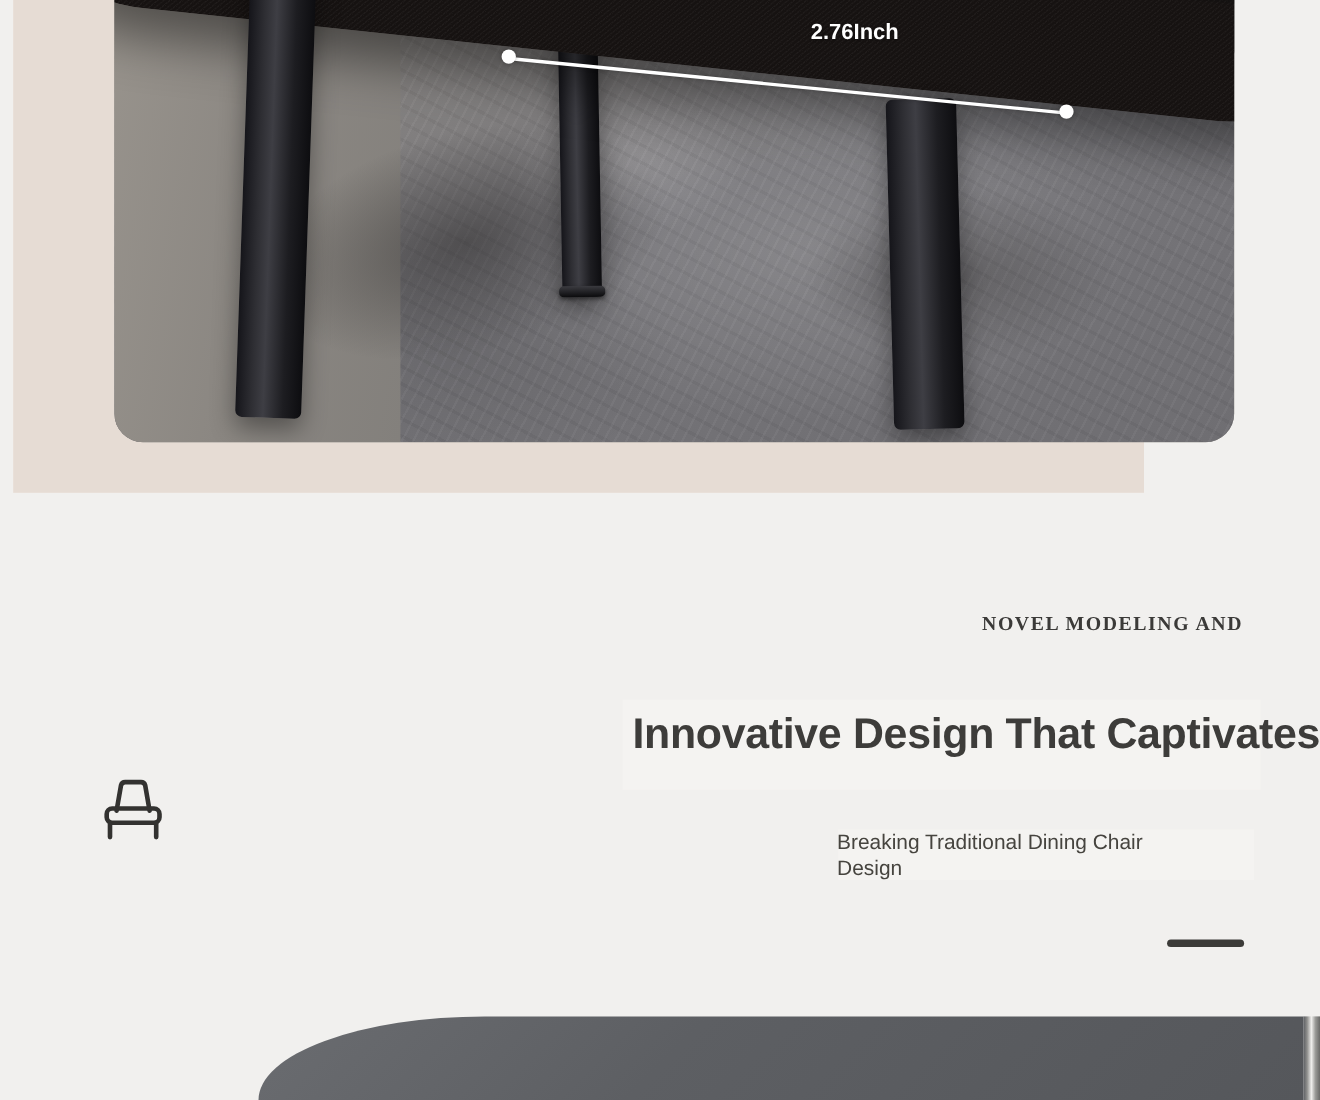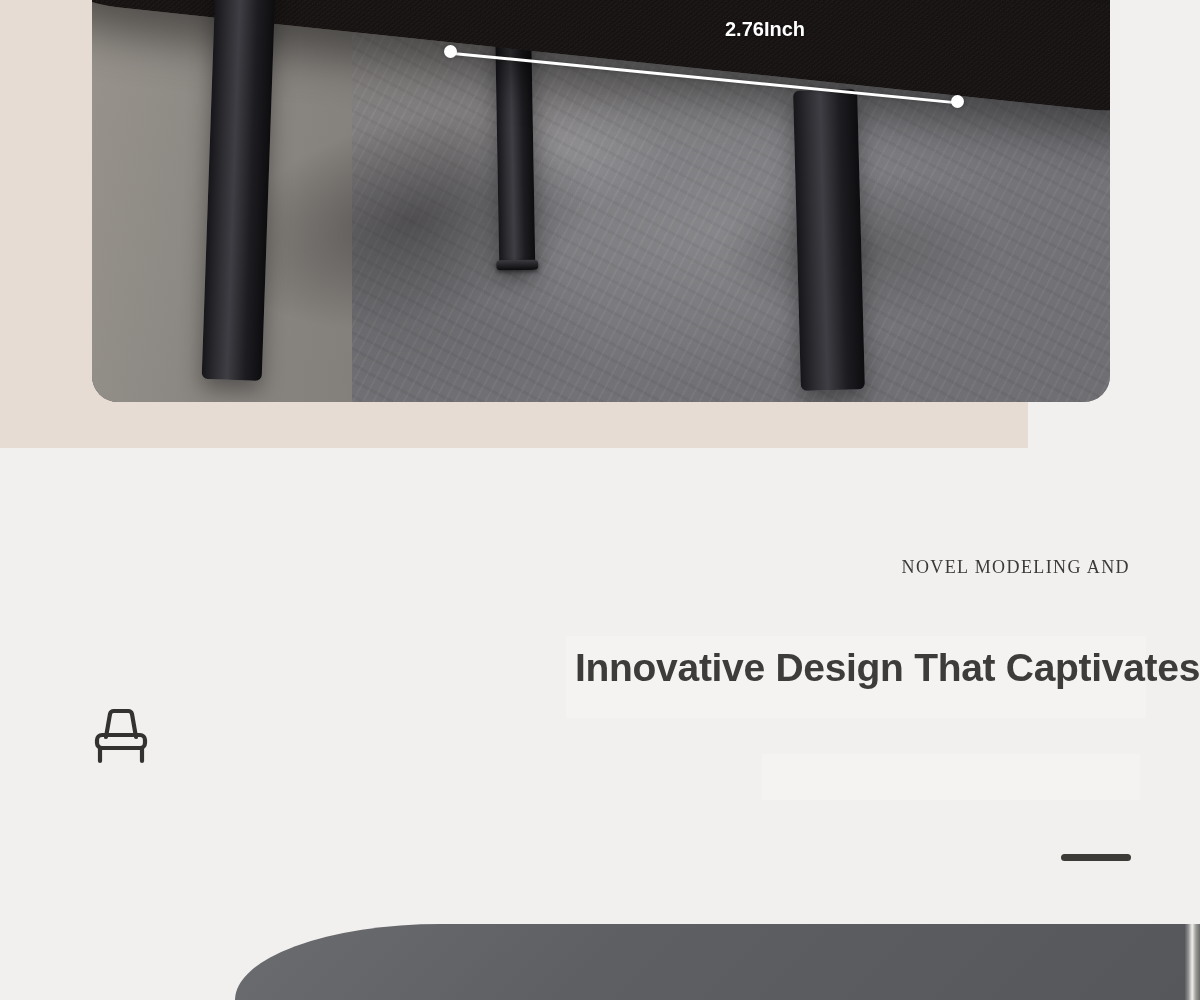--- a/index.html
+++ b/index.html
@@ -6,21 +6,21 @@
   html, body {
     width:1200px; height:1000px;
     overflow:hidden;
     background:#f1f0ee;
     font-family:"Liberation Sans", sans-serif;
   }
   .page { position:relative; width:1200px; height:1000px; background:#f1f0ee; }
 
   
   .hero-band {
-    position:absolute; left:0; top:0; width:1028px; height:448px;
+    position:absolute; left:12px; top:0; width:1028px; height:448px;
     background:#e6dcd4;
   }
 
   
   .product-photo {
     position:absolute; left:92px; top:-260px; width:1018px; height:662px;
     border-radius:26px; overflow:hidden;
     background:#8d8984;
   }
   
@@ -111,21 +111,21 @@
     font-family:"Liberation Sans", sans-serif;
     text-shadow:0 1px 3px rgba(0,0,0,.4);
     white-space:nowrap;
   }
 
   
   .eyebrow{
     position:absolute; right:70px; top:554px; width:520px;
     text-align:right; color:#3b3a38;
     font-family:"Liberation Serif", serif;
-    font-size:18px; font-weight:400; letter-spacing:1.4px; line-height:27px;
+    font-size:18px; font-weight:700; letter-spacing:1.4px; line-height:27px;
   }
   .headline-band{
     position:absolute; left:566px; top:636px; width:580px; height:82px;
     background:#f4f3f1;
   }
   .headline{
     position:absolute; left:575px; top:646px; width:660px;
     color:#3d3c3a; font-size:39px; font-weight:700; line-height:44px;
     letter-spacing:-.3px; white-space:nowrap;
   }
@@ -188,20 +188,21 @@
   </div>
 
   <div class="eyebrow">
     <div>NOVEL MODELING AND</div>
   </div>
 
   <div class="headline-band"></div>
   <h1 class="headline">Innovative Design That Captivates the Eye</h1>
 
   <div class="sub-band"></div>
+  <p class="subtext">Breaking Traditional Dining Chair Design</p>
 
   <div class="rule"></div>
 
   <svg class="chair-icon" viewBox="0 0 54 58" fill="none">
     <path d="M12 31 L16 8 a4 4 0 0 1 4 -3 h14 a4 4 0 0 1 4 3 L42 31" stroke="#333230" stroke-width="4.2" stroke-linecap="round" stroke-linejoin="round"></path>
     <rect x="3" y="29" width="48" height="13" rx="5" stroke="#333230" stroke-width="4.2"></rect>
     <path d="M6 42 L6 55" stroke="#333230" stroke-width="4.2" stroke-linecap="round"></path>
     <path d="M48 42 L48 55" stroke="#333230" stroke-width="4.2" stroke-linecap="round"></path>
   </svg>
 

